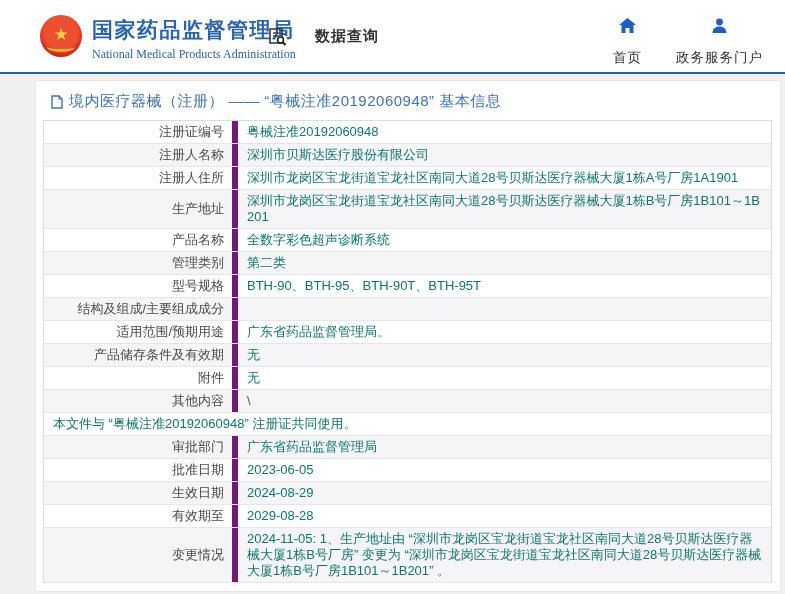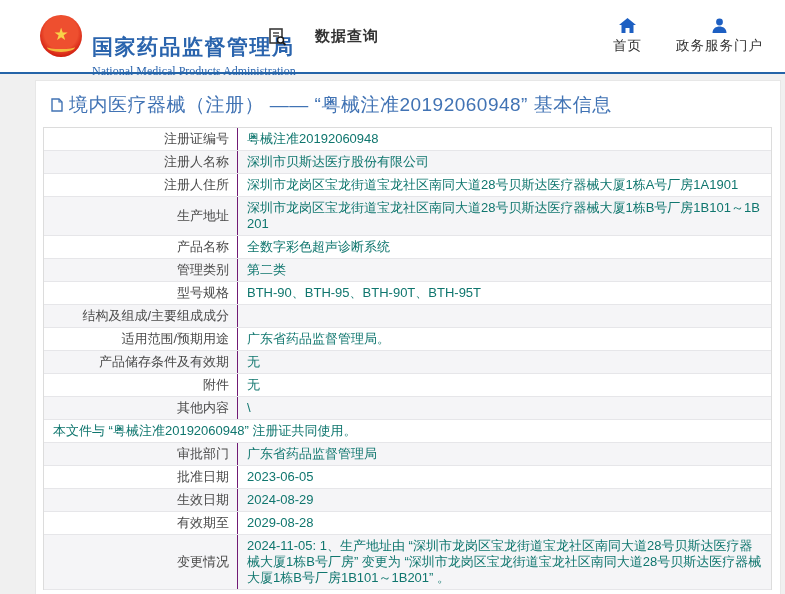--- a/index.html
+++ b/index.html
@@ -10,44 +10,44 @@
   .header { position:absolute; left:0; top:0; width:785px; height:72px; background:#fff; }
   .blue-line { position:absolute; left:0; top:72px; width:785px; height:2px; background:#2464a8; }
 
   .emblem { position:absolute; left:40px; top:15px; width:42px; height:42px; border-radius:50%;
     background:radial-gradient(circle at 50% 42%, #ee4f2f 0 52%, #d42313 72%, #a31005 100%);
     display:flex; align-items:center; justify-content:center; }
   .emblem .star { color:#f9d348; font-size:17px; line-height:1; margin-top:-4px; }
   .emblem:after { content:""; position:absolute; left:7px; right:7px; bottom:5px; height:7px;
     border-bottom:3px solid #f3b93c; border-radius:0 0 50% 50%; }
 
-  .logo-text { position:absolute; left:92px; top:16px;margin-top:17px; }
+  .logo-text { position:absolute; left:92px; top:16px; }
   .logo-title { color:#2a64ad; font-size:21px; font-weight:bold; letter-spacing:1.5px; white-space:nowrap; }
   .logo-sub { color:#2a64ad; font-size:12px; margin-top:3px; white-space:nowrap;font-family:Liberation Serif, serif; }
 
   .data-query { position:absolute; left:268px; top:27px; display:flex; align-items:center; gap:4px;
     cursor:pointer; }
   .data-query-label { color:#333; font-size:15px; font-weight:600; letter-spacing:1px;margin-left:24px; }
 
   .top-nav { position:absolute; right:22px; top:18px; display:flex; gap:34px; }
-  .nav-item { display:flex; flex-direction:column; align-items:center; gap:4px; cursor:pointer; }
+  .nav-item { display:flex; flex-direction:column; align-items:center; gap:16px; cursor:pointer; }
   .nav-item .lbl { color:#333; font-size:13.5px; white-space:nowrap; letter-spacing:1px; }
 
   
   .content-box { position:absolute; left:35px; top:80px; width:746px; background:#fff;
     border:1px solid #e7e7e7; padding:0 8px 8px 7px; }
 
   .title-bar { display:flex; align-items:center; gap:6px; padding:11px 8px 9px 8px; }
-  .page-title { color:#4173b4; font-size:19px; font-weight:500; letter-spacing:0.5px; }
+  .page-title { color:#4173b4; font-size:15px; font-weight:500; letter-spacing:0.5px; }
 
   .info-table { border:1px solid #dcdcdc; border-bottom:none; }
   .trow { display:flex; min-height:22px; border-bottom:1px solid #e6e6e9; background:#fff; }
   .trow.alt { background:#f5f5f7; }
   .tlabel { width:194px; flex:0 0 194px; text-align:right; padding:3px 8px 3px 4px;
-    color:#4a4a4a; font-size:13px; line-height:16px; border-right:1px solid #701a75;
+    color:#4a4a4a; font-size:13px; line-height:16px; border-right:6px solid #701a75;
     display:flex; flex-direction:column; justify-content:center; align-items:flex-end; }
   .tvalue { flex:1; padding:3px 6px 3px 9px; color:#0f766e; font-size:13px; line-height:16px;
     display:flex; flex-direction:column; justify-content:center; align-items:flex-start;
     word-break:break-all; }
 
   .icon-svg { display:block; }
 </style>
 </head>
 <body>
 

